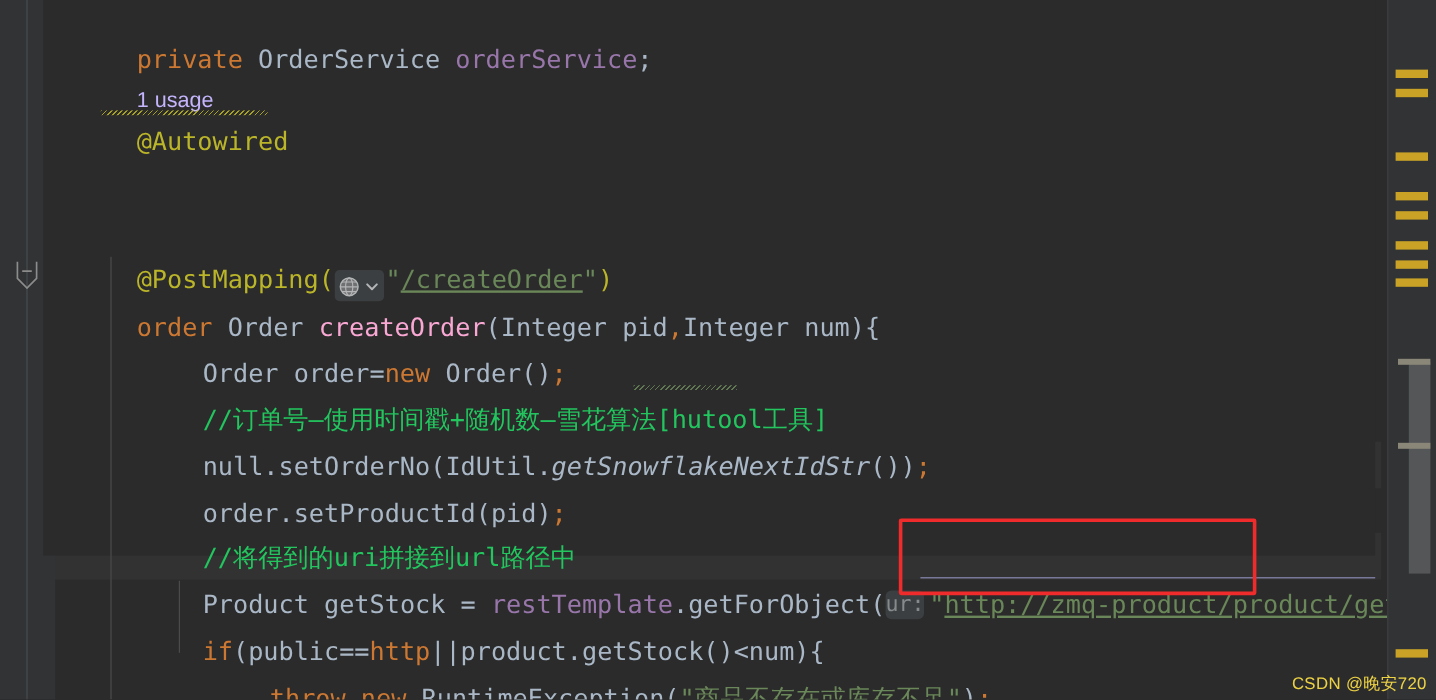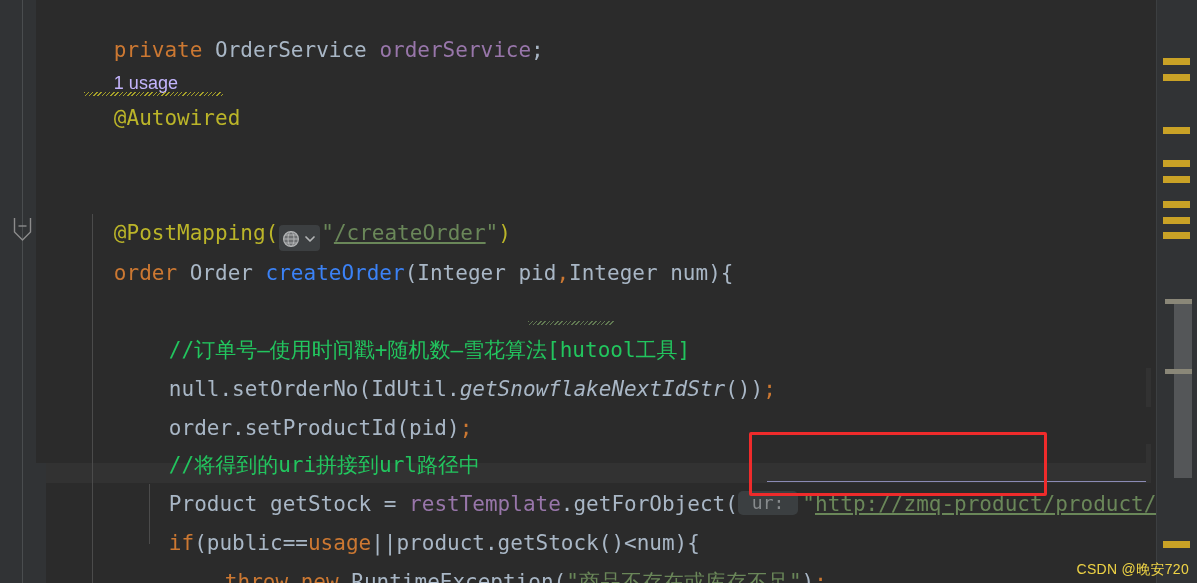--- a/index.html
+++ b/index.html
@@ -64,21 +64,21 @@
   .indent-guide {
     position: absolute;
     width: 1px;
     background: #4b4b4b;
   }
 
   
   .kw      { color: #cc7832; }          
   .cls     { color: #a9b7c6; }
   .fld     { color: #9876aa; }          
-  .mth     { color: #3b82f6; }          
+  .mth     { color: #f9a8d4; }          
   .stat    { color: #a9b7c6; font-style: italic; margin-top: 44px; }  
   .ann     { color: #bbb529; }          
   .str     { color: #6a8759; }          
   .cmt     { color: #22c55e; }          
   .plain   { color: #a9b7c6; }
   .usage   { color: #c4b5fd; font-family: "Liberation Sans", sans-serif; font-size: 18px; }
   .url-str { color: #6a8759; text-decoration: underline; text-decoration-color: #6a8759; }
 
   
   .squiggle {
@@ -111,21 +111,21 @@
   .globe-badge svg { vertical-align: -4px; }
 
   
   .inlay {
     display: inline-block;
     background: #3b3f41;
     color: #868a8c;
     border-radius: 5px;
     font-size: 18px;
     line-height: 24px;
-    padding: 0 14px;
+    padding: 0 0;
     vertical-align: 2px;
     font-family: "DejaVu Sans Mono", monospace;
   }
 
   
   .redbox {
     position: absolute;
     border: 3px solid #ef2b2b;
     border-radius: 2px;
     pointer-events: none;
@@ -229,20 +229,23 @@
             <path d="M4 8 L8 12 L12 8" fill="none" stroke="#b3b5b6" stroke-width="1.7" stroke-linecap="round" stroke-linejoin="round"></path>
           </svg></span><span class="str">"</span><span class="url-str">/createOrder</span><span class="str">"</span><span class="ann">)</span>
     </div>
 
     
     <div class="line" style="top:213px;">
       <span class="kw">order </span><span class="cls">Order </span><span class="mth">createOrder</span><span class="plain">(</span><span class="cls">Integer </span><span class="plain">pid</span><span class="kw">,</span><span class="cls">Integer </span><span class="plain">num</span><span class="plain">){</span>
     </div>
 
     
+    <div class="line" style="top:251px; padding-left:57px;">
+      <span class="cls">Order </span><span class="plain">order=</span><span class="kw">new </span><span class="plain">Order()</span><span class="kw">;</span>
+    </div>
 
     
     <div class="line" style="top:290px; padding-left:57px;">
       <span class="cmt" style="font-family:'DejaVu Sans Mono','DejaVu Sans',monospace;">//订单号—使用时间戳+随机数—雪花算法[hutool工具]</span>
     </div>
     <div class="squiggle green" style="left:492px; top:321px; width:86px;"></div>
 
     
     <div class="line" style="top:329px; padding-left:57px;">
       <span class="plain">null.setOrderNo(</span><span class="cls">IdUtil</span><span class="plain">.</span><span class="stat">getSnowflakeNextIdStr</span><span class="plain">())</span><span class="kw">;</span>
@@ -258,21 +261,21 @@
       <span class="plain">order.setProductId(pid)</span><span class="kw">;</span>
     </div>
 
     
     <div class="line" style="top:444px; padding-left:57px;">
       <span class="cls">Product </span><span class="plain">getStock = </span><span class="fld">restTemplate</span><span class="plain">.getForObject(</span><span class="inlay">ur:</span><span class="str" style="padding-left:4px;">"</span><span class="url-str">http://zmq-product/product/get</span>
     </div>
 
     
     <div class="line" style="top:483px; padding-left:57px;">
-      <span class="kw">if</span><span class="plain">(public==</span><span class="kw">usage</span><span class="plain">||product.getStock()&lt;num){</span>
+      <span class="kw">if</span><span class="plain">(public==</span><span class="kw">http</span><span class="plain">||product.getStock()&lt;num){</span>
     </div>
 
     
     <div class="line" style="top:522px; padding-left:113px;">
       <span class="kw">throw </span><span class="kw">new </span><span class="cls">RuntimeException</span><span class="plain">(</span><span class="str" style="font-family:'DejaVu Sans Mono','DejaVu Sans',monospace;">"商品不存在或库存不足"</span><span class="plain">)</span><span class="kw">;</span>
     </div>
 
     
     <div class="line" style="top:561px; padding-left:57px;">
       

